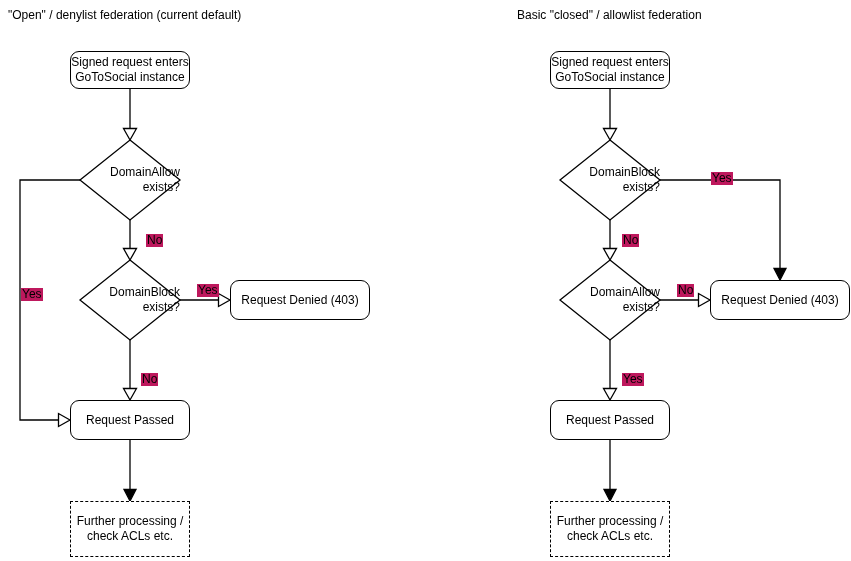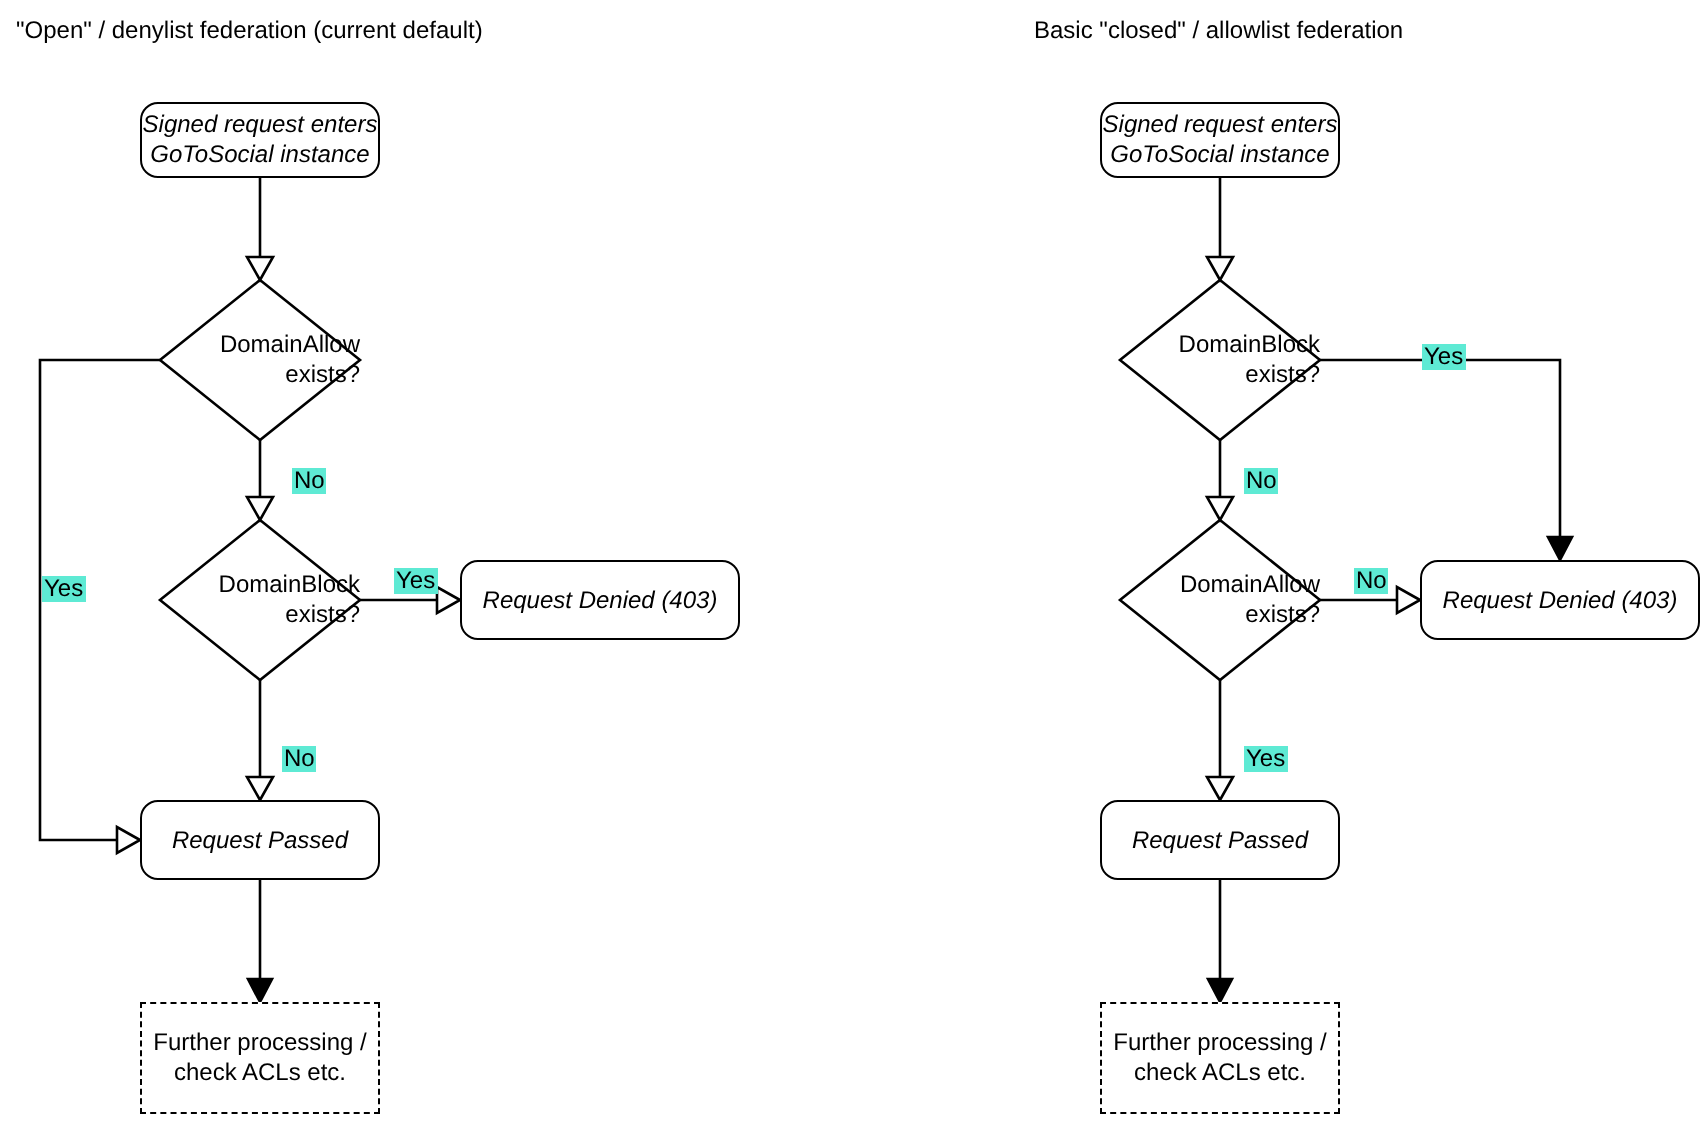--- a/index.html
+++ b/index.html
@@ -13,27 +13,27 @@
   .shape { fill:#ffffff; stroke:#000000; stroke-width:1.3; }
   .openhead { fill:#ffffff; stroke:#000000; stroke-width:1.3; }
   .filledhead { fill:#000000; stroke:#000000; stroke-width:1.3; }
   .title { position:absolute; white-space:nowrap; line-height:14px; }
   .node {
     position:absolute; box-sizing:border-box;
     display:flex; align-items:center; justify-content:center;
     text-align:center; white-space:pre-line; line-height:15px;
     background:#ffffff; border:1.3px solid #000000;
   }
-  .rounded { border-radius:9px;font-style:italic; }
+  .rounded { border-radius:9px; }
   .dashedbox { border-style:dashed; }
   .dlabel {
     position:absolute; text-align:right; white-space:pre-line; line-height:15px;
   }
   .elabel {
-    position:absolute; background:#5eead4; white-space:nowrap;
+    position:absolute; background:#be185d; white-space:nowrap;
     line-height:13px; padding:0 1px;
   }
 </style>
 </head>
 <body>
 
 <div class="canvas">
 
   <svg class="layer" width="851" height="561" viewBox="0 0 851 561">
 

